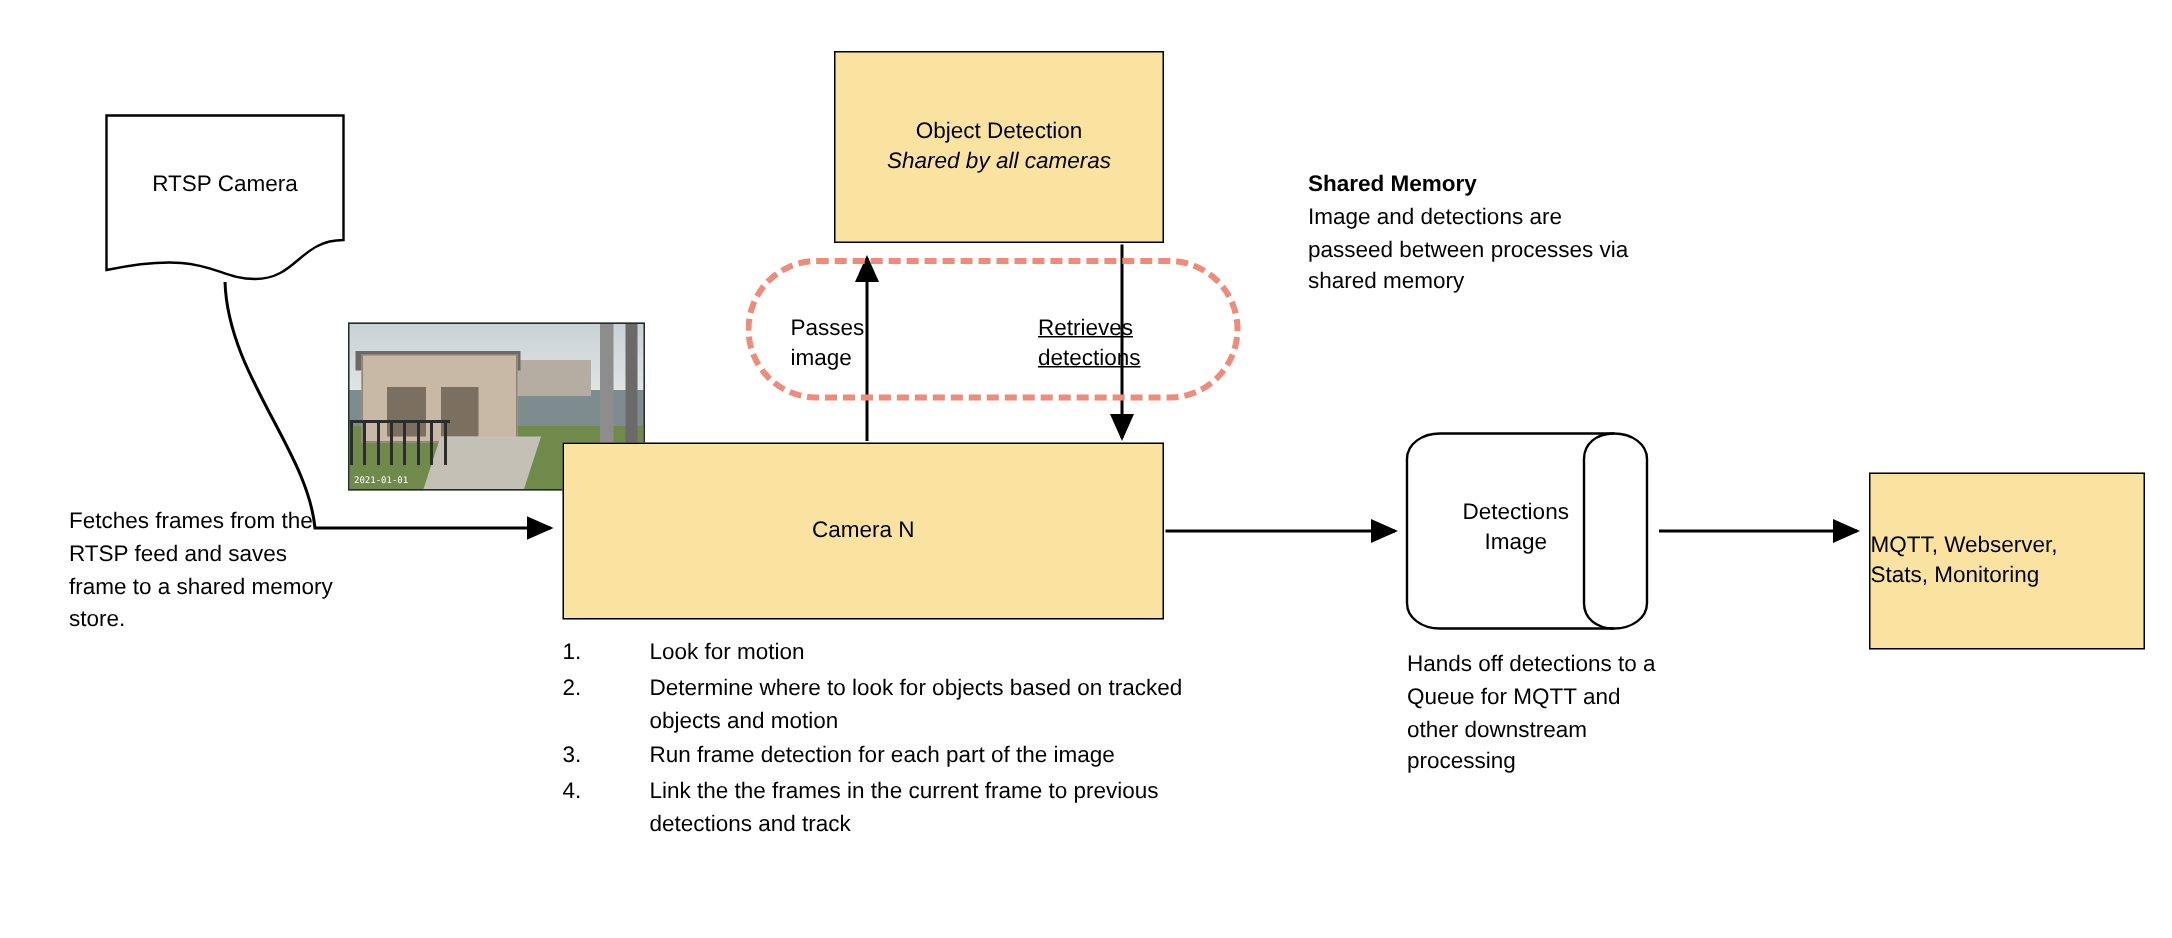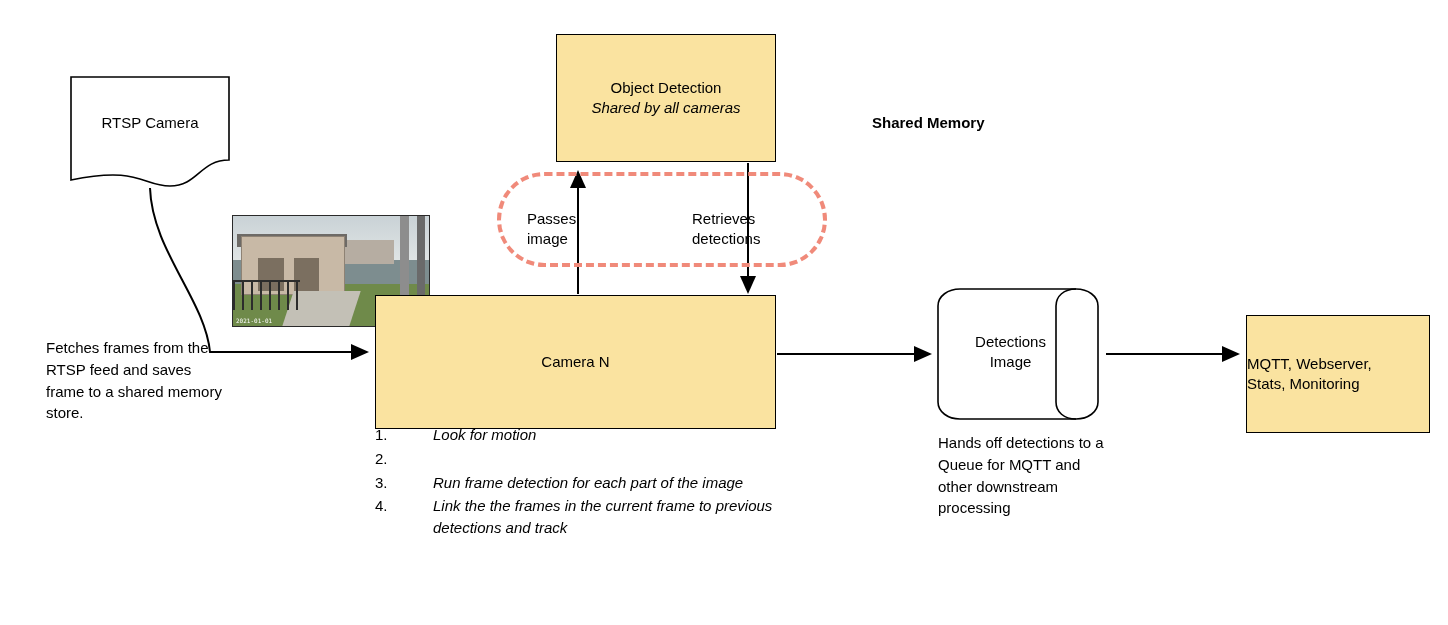--- a/index.html
+++ b/index.html
@@ -56,21 +56,21 @@
     top: 34px;
     width: 220px;
     height: 128px;
     padding: 0 2px;
   }
   
   #camera-n {
     left: 375px;
     top: 295px;
     width: 401px;
-    height: 134px;
+    height: 118px;
     justify-content: center;
   }
   
   #mqtt-box {
     left: 1246px;
     top: 295px;
     width: 184px;
     height: 118px;
     align-items: flex-start;
     justify-content: center;
@@ -193,30 +193,30 @@
     line-height: 1.45;
   }
   #camera-steps .step {
     display: flex;
     margin-bottom: 2px;
   }
   #camera-steps .num {
     width: 58px;
     flex: 0 0 58px;
   }
-  #camera-steps .txt { flex: 1 1 auto; font-style: italic; }
+  #camera-steps .txt { flex: 1 1 auto; }
   
   .edge-label {
     position: absolute;
     font-size: 15px;
     line-height: 1.3;
     text-align: left;
   }
   #passes-image-label { left: 527px; top: 209px; width: 104px; }
-  #retrieves-detections-label { left: 692px; top: 209px; width: 112px; }
+  #retrieves-detections-label { left: 692px; top: 209px; width: 112px; text-decoration: underline; }
   svg.overlay {
     position: absolute;
     left: 0; top: 0;
     width: 1448px;
     height: 625px;
     pointer-events: none;
   }
 </style>
 </head>
 <body>
@@ -294,37 +294,39 @@
     </div>
   </div>
 
   <div class="node" id="mqtt-box">
     <div class="line">MQTT, Webserver,</div>
     <div class="line">Stats, Monitoring</div>
   </div>
 
   <div class="text-block" id="shared-memory-text">
     <div class="bold">Shared Memory</div>
+    <div>Image and detections are passeed between processes via shared memory</div>
   </div>
 
   <div class="text-block" id="queue-text">
     <div>Hands off detections to a Queue for MQTT and other downstream processing</div>
   </div>
 
   <div class="text-block" id="fetch-text">
     <div>Fetches frames from the RTSP feed and saves frame to a shared memory store.</div>
   </div>
 
   <div id="camera-steps">
     <div class="step">
       <div class="num">1.</div>
       <div class="txt">Look for motion</div>
     </div>
     <div class="step">
       <div class="num">2.</div>
+      <div class="txt">Determine where to look for objects based on tracked objects and motion</div>
     </div>
     <div class="step">
       <div class="num">3.</div>
       <div class="txt">Run frame detection for each part of the image</div>
     </div>
     <div class="step">
       <div class="num">4.</div>
       <div class="txt">Link the the frames in the current frame to previous detections and track</div>
     </div>
   </div>

